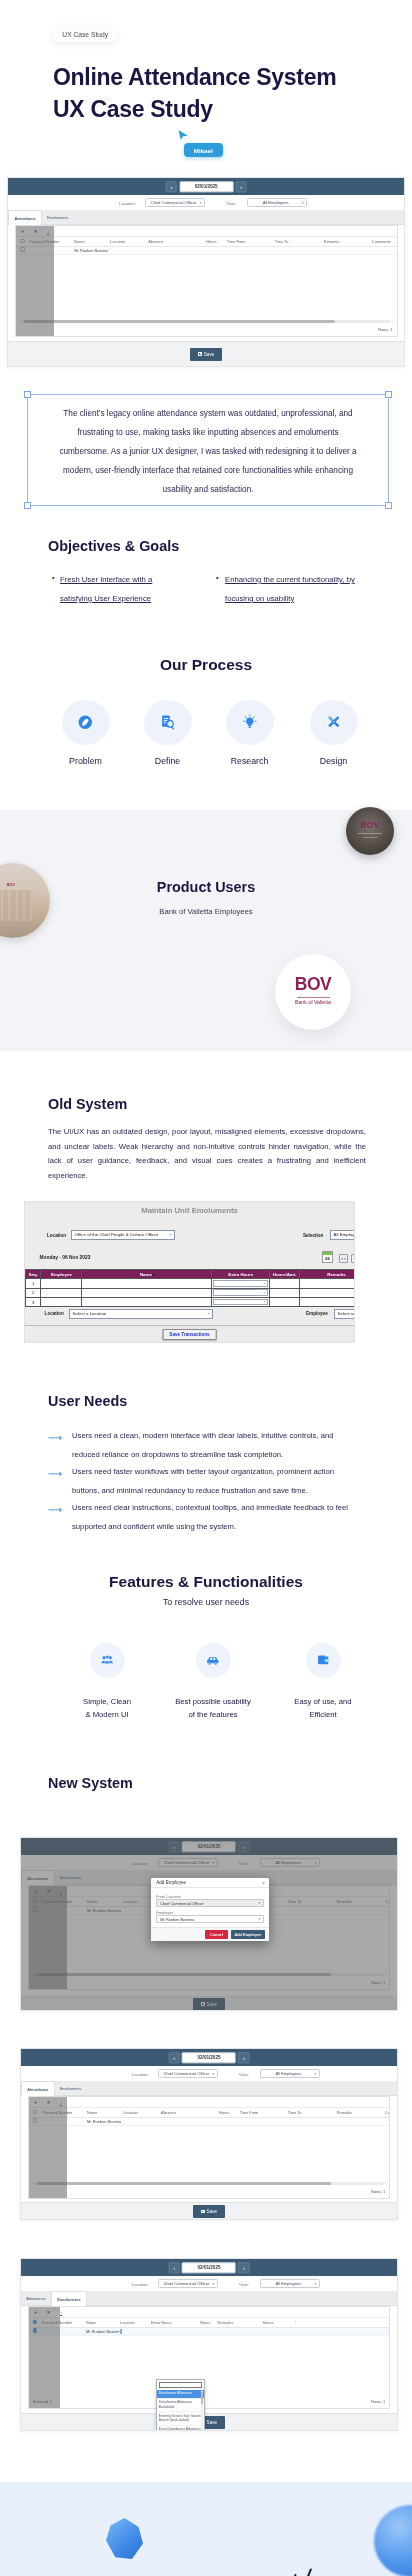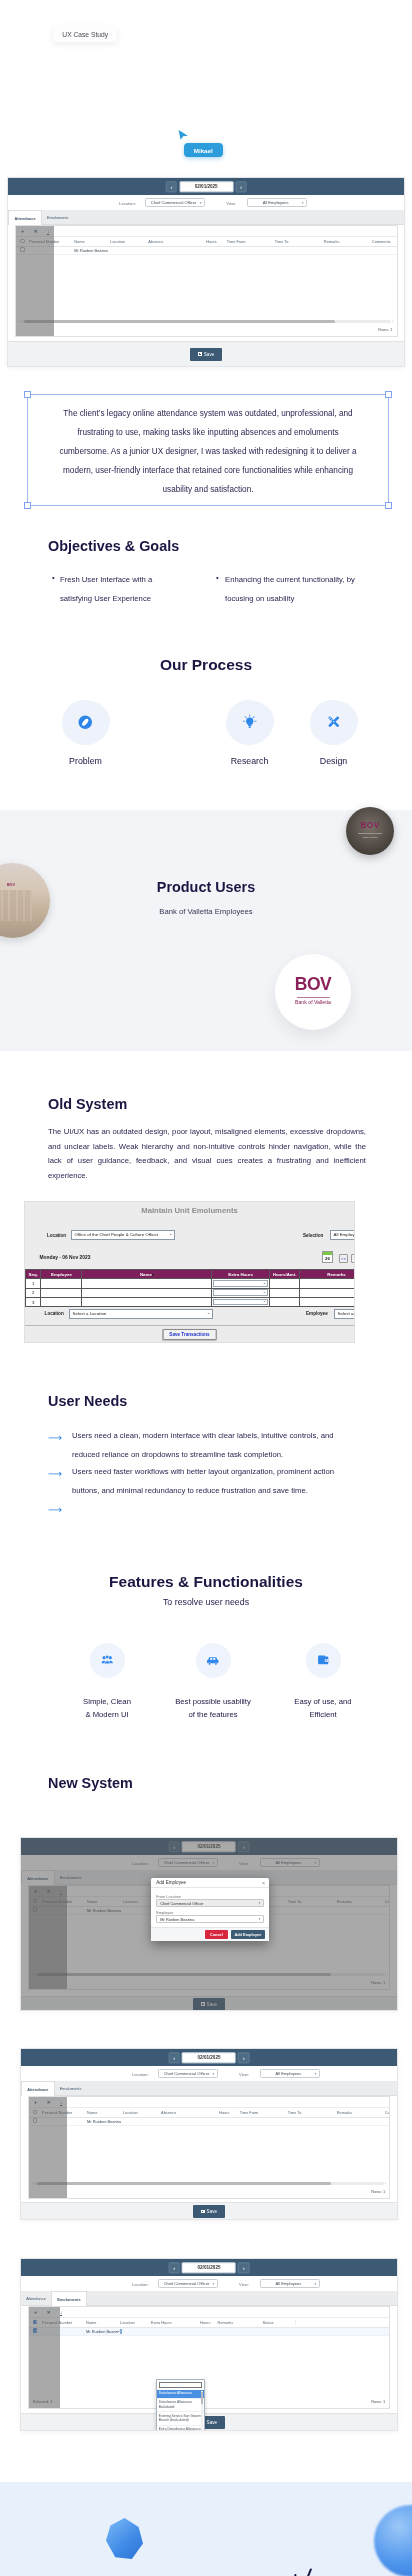--- a/index.html
+++ b/index.html
@@ -118,21 +118,21 @@
   .handle { position:absolute; width:6.7px; height:6.7px; background:#fff; border:1px solid #7fa3ef; }
   .h-tl { left:-4.1px; top:-4.1px; } .h-tr { right:-4.1px; top:-4.1px; } .h-bl { left:-4.1px; bottom:-4.1px; } .h-br { right:-4.1px; bottom:-4.1px; }
   .p-title { margin-top:14.4px; text-align:center; font-size:15.5px; font-weight:bold; color:#1b1743; }
   .p-body { margin:9.3px auto 0; width:309px; font-size:8.2px; line-height:19px; text-align:center; color:#2a2651; }
 
   
   .h-left { position:absolute; left:48px; font-size:14.4px; font-weight:bold; color:#1b1743; }
   .h-center { position:absolute; left:0; width:412px; text-align:center; font-weight:bold; color:#1b1743; }
   .obj-title { top:538px; }
   .bullet-dot { position:absolute; font-size:7.7px; color:#2a2651; }
-  .bullet { position:absolute; font-size:7.7px; line-height:19px; color:#2a2651; }
+  .bullet { position:absolute; font-size:7.7px; line-height:19px; color:#2a2651;text-decoration:underline; }
   .b1d { left:52px; top:573px; } .b1 { left:60px; top:570px; width:109px; }
   .b2d { left:216px; top:573px; } .b2 { left:225px; top:570px; width:155px; }
 
   .proc-title { top:656px; font-size:15.5px; }
   .step { position:absolute; top:700px; width:67px; text-align:center; }
   .st1 { left:52px; } .st2 { left:134px; } .st3 { left:216px; } .st4 { left:300px; }
   .blob { width:48px; height:45px; margin:0 auto; background:#edf2fb; display:flex; align-items:center; justify-content:center;
           border-radius:46% 54% 52% 48% / 52% 46% 54% 48%; }
   .step-label { margin-top:11.3px; font-size:8.8px; color:#1b1743; }
 
@@ -222,20 +222,24 @@
   .stroke { position:absolute; background:#1b1743; border-radius:1.5px; }
   .d1 { left:294px; top:2574px; width:1.5px; height:7.7px; transform:rotate(8deg); }
   .d2 { left:308px; top:2568px; width:1.5px; height:12px; transform:rotate(22deg); }
 </style>
 </head>
 <body>
 
 <div class="page">
 
   <div class="badge">UX Case Study</div>
+  <h1 class="hero-title">
+      <span>Online Attendance System</span>
+      <span>UX Case Study</span>
+    </h1>
   <svg class="cursor-svg" viewBox="0 0 24 24">
       <path d="M3 2 L21 13 L12 14 L7 21 Z" fill="#2D9CDB"></path>
     </svg>
   <div class="mikael">Mikael</div>
 
   <div class="shot shot1">
     <div class="sh-head">
       <div class="datenav">
         <button class="nav-btn">‹</button>
         <div class="datebox">02/01/2025</div>
@@ -315,20 +319,34 @@
 
   <div class="h-center proc-title">Our Process</div>
   <div class="step st1">
     <div class="blob">
       <svg width="16.5" height="16.5" viewBox="0 0 32 32">
         <circle cx="16" cy="16" r="13" fill="#2e86ea"></circle>
         <ellipse cx="16" cy="16" rx="4" ry="8" fill="#fff" transform="rotate(40 16 16)"></ellipse>
       </svg>
     </div>
     <div class="step-label">Problem</div>
+  </div>
+  <div class="step st2">
+    <div class="blob">
+      <svg width="17.5" height="17.5" viewBox="0 0 34 34">
+        <rect x="6" y="3" width="15" height="22" rx="2" fill="#2e86ea"></rect>
+        <rect x="9" y="8" width="9" height="1.8" fill="#fff"></rect>
+          <rect x="9" y="12" width="9" height="1.8" fill="#fff"></rect>
+          <rect x="9" y="16" width="6" height="1.8" fill="#fff"></rect>
+        <circle cx="21" cy="19" r="6.5" fill="none" stroke="#2e86ea" stroke-width="2.4"></circle>
+        <circle cx="21" cy="19" r="4.6" fill="#eef3fc" opacity="0.85"></circle>
+        <rect x="25" y="23.5" width="7" height="2.8" rx="1.4" fill="#2e86ea" transform="rotate(45 25 23.5)"></rect>
+      </svg>
+    </div>
+    <div class="step-label">Define</div>
   </div>
   <div class="step st4">
     <div class="blob">
       <svg width="17.5" height="17.5" viewBox="0 0 34 34">
         <rect x="14.5" y="2" width="5" height="26" rx="1.5" fill="#2e86ea" transform="rotate(45 17 15)"></rect>
         <rect x="14.5" y="2" width="5" height="26" rx="1.5" fill="#2e86ea" transform="rotate(-45 17 15)"></rect>
         <rect x="15.6" y="4" width="2.6" height="2" fill="#fff" transform="rotate(-45 17 15)"></rect>
         <rect x="15.6" y="9" width="2.6" height="2" fill="#fff" transform="rotate(-45 17 15)"></rect>
         <rect x="15.6" y="14" width="2.6" height="2" fill="#fff" transform="rotate(-45 17 15)"></rect>
       </svg>
@@ -437,20 +455,21 @@
     <div class="os-divider"></div>
     <button class="os-save">Save Transactions</button>
   </div>
 
   <div class="h-left un-title">User Needs</div>
   <span class="arrow a1">⟶</span>
   <div class="need n1">Users need a clean, modern interface with clear labels, intuitive controls, and reduced reliance on dropdowns to streamline task completion.</div>
   <span class="arrow a2">⟶</span>
   <div class="need n2">Users need faster workflows with better layout organization, prominent action buttons, and minimal redundancy to reduce frustration and save time.</div>
   <span class="arrow a3">⟶</span>
+  <div class="need n3">Users need clear instructions, contextual tooltips, and immediate feedback to feel supported and confident while using the system.</div>
 
   <div class="h-center ft-title">Features &amp; Functionalities</div>
   <div class="ft-sub">To resolve user needs</div>
   <div class="feat f1">
     <div class="fblob">
       <svg width="14.4" height="14.4" viewBox="0 0 28 28">
         <circle cx="8" cy="9" r="3" fill="#2e86ea"></circle>
           <circle cx="20" cy="9" r="3" fill="#2e86ea"></circle>
         <path d="M3 20 a5 5 0 0 1 10 0 Z" fill="#2e86ea"></path>
           <path d="M15 20 a5 5 0 0 1 10 0 Z" fill="#2e86ea"></path>

